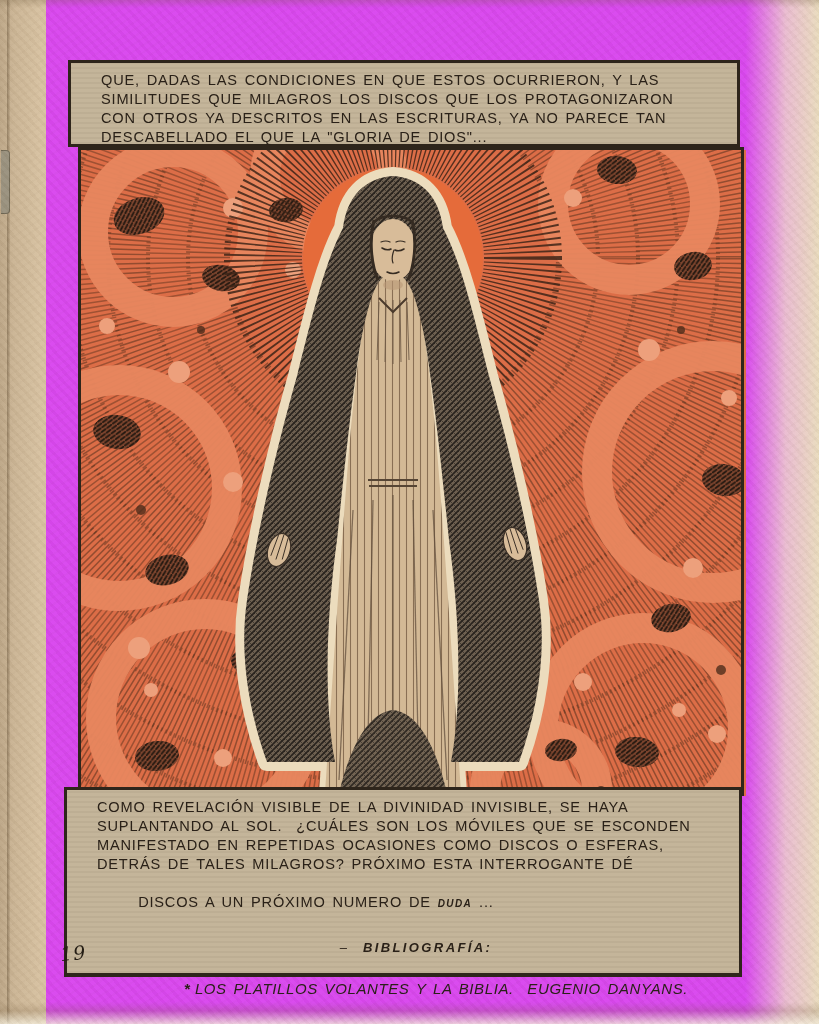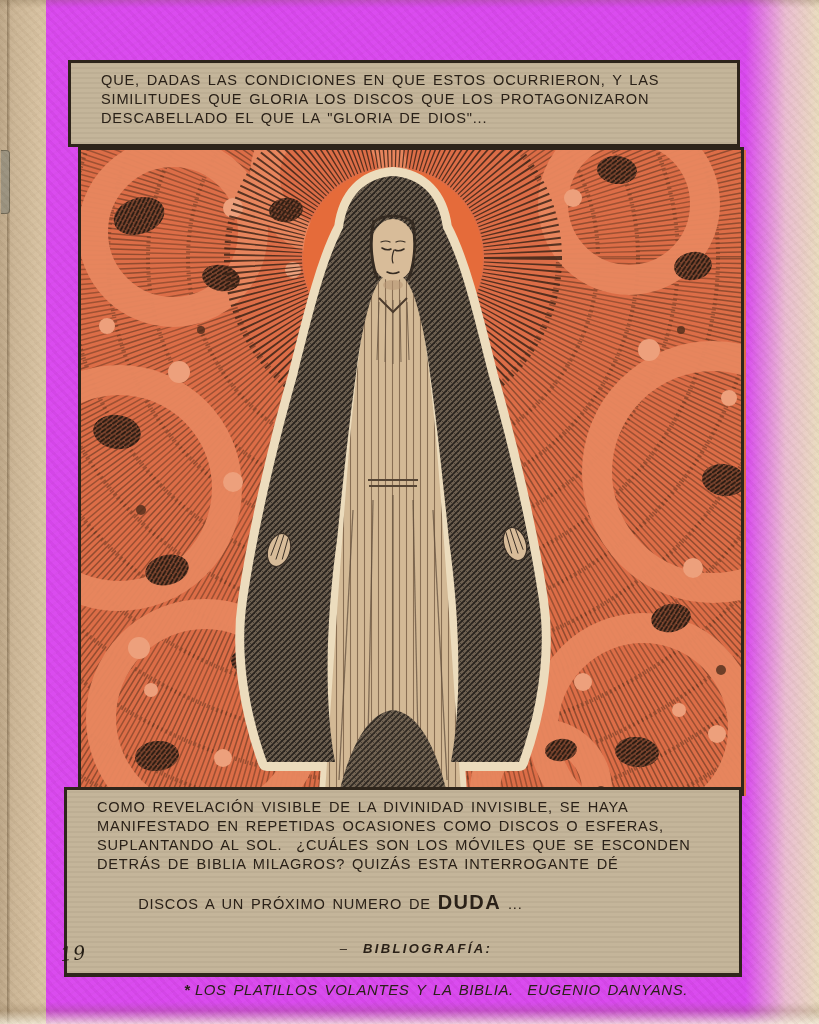--- a/index.html
+++ b/index.html
@@ -47,21 +47,21 @@
       #c4b59a;
     border:3px solid #2e251b;
     color:#2a2118;
   }
   .top-caption{left:68px;top:60px;width:672px;height:87px;padding:8px 18px 6px 30px;}
   .bottom-box{left:64px;top:787px;width:678px;height:190px;padding:8px 4px 6px 30px;border-width:3px 3px 4px 3px;}
   .cap-line{
     font-size:14.6px;line-height:19px;letter-spacing:.8px;word-spacing:2px;
     white-space:pre-wrap;
   }
-  .emph{font-weight:bold;font-size:20px;letter-spacing:1.4px;}
+  .emph{font-weight:bold;font-style:italic;font-size:10px;letter-spacing:1.4px;}
   .bib-head-row{
     text-align:center;font-weight:bold;font-style:italic;font-size:13px;
     letter-spacing:2.4px;margin-top:5px;line-height:22px;
   }
   .bib-dash{font-weight:normal;font-style:normal;letter-spacing:0;margin-right:16px;}
   .bib-item{
     text-align:center;font-size:15px;line-height:19.5px;letter-spacing:.6px;
     word-spacing:2px;white-space:pre-wrap;font-style:italic;
   }
   .bib-bullet{font-style:normal;font-weight:bold;margin-right:4px;}
@@ -88,21 +88,22 @@
 <div class="page">
 
   <div class="edge-left"></div>
   <div class="edge-crease"></div>
   <div class="staple"></div>
   <div class="edge-right"></div>
   <div class="edge-top"></div>
 
   <div class="caption-box top-caption">
     <div class="cap-line">QUE, DADAS LAS CONDICIONES EN QUE ESTOS OCURRIERON, Y LAS</div>
-    <div class="cap-line">SIMILITUDES QUE GLORIA LOS DISCOS QUE LOS PROTAGONIZARON</div>
+    <div class="cap-line">SIMILITUDES QUE MILAGROS LOS DISCOS QUE LOS PROTAGONIZARON</div>
+    <div class="cap-line">CON OTROS YA DESCRITOS EN LAS ESCRITURAS, YA NO PARECE TAN</div>
     <div class="cap-line">DESCABELLADO EL QUE LA "GLORIA DE DIOS"...</div>
   </div>
 
   <div class="panel-bleed"></div>
   <div class="panel">
     <svg viewBox="0 0 660 643" role="img">
       <defs>
         <clipPath id="panelclip">
             <rect x="0" y="0" width="660" height="643"></rect>
           </clipPath>
@@ -253,23 +254,23 @@
             <ellipse cx="0" cy="0" rx="11" ry="17" fill="#d8bc99" stroke="#3a2f26" stroke-width="1.2"></ellipse>
             <path d="M -5 -14 L -6 8 M 0 -16 L 0 10 M 5 -14 L 6 8" stroke="#3a2f26" stroke-width="0.9" fill="none"></path>
           </g>
         </g>
       </g>
     </svg>
   </div>
 
   <div class="caption-box bottom-box">
     <div class="cap-line">COMO REVELACIÓN VISIBLE DE LA DIVINIDAD INVISIBLE, SE HAYA</div>
+    <div class="cap-line">SUPLANTANDO AL SOL.  ¿CUÁLES SON LOS MÓVILES QUE SE ESCONDEN</div>
     <div class="cap-line">MANIFESTADO EN REPETIDAS OCASIONES COMO DISCOS O ESFERAS,</div>
-    <div class="cap-line">SUPLANTANDO AL SOL.  ¿CUÁLES SON LOS MÓVILES QUE SE ESCONDEN</div>
-    <div class="cap-line">DETRÁS DE BIBLIA MILAGROS? QUIZÁS ESTA INTERROGANTE DÉ</div>
+    <div class="cap-line">DETRÁS DE TALES MILAGROS? PRÓXIMO ESTA INTERROGANTE DÉ</div>
     <div class="cap-line">
       <span>DISCOS A UN PRÓXIMO NUMERO DE </span><span class="emph">DUDA</span><span> ...</span>
     </div>
 
     <div class="bib-head-row">
       <span class="bib-dash">–</span><span>BIBLIOGRAFÍA:</span>
     </div>
 
     <div class="bib-item">
       <span class="bib-bullet">*</span><span>LOS PLATILLOS VOLANTES Y LA BIBLIA.  EUGENIO DANYANS.</span>

